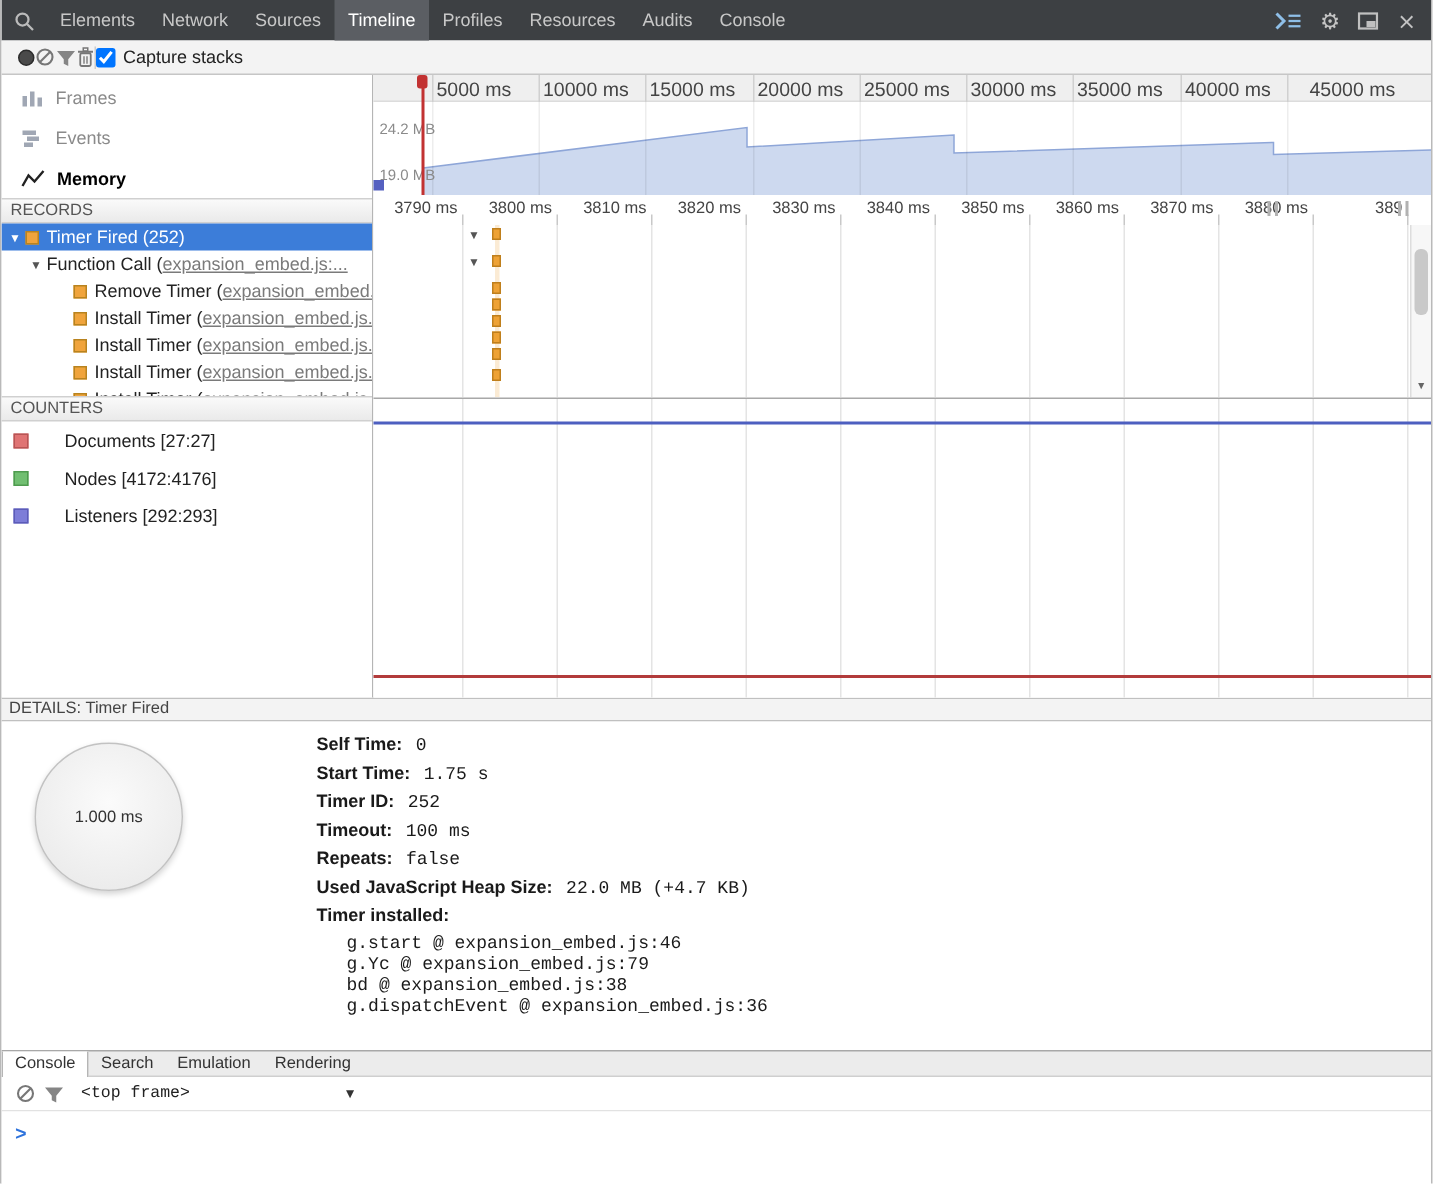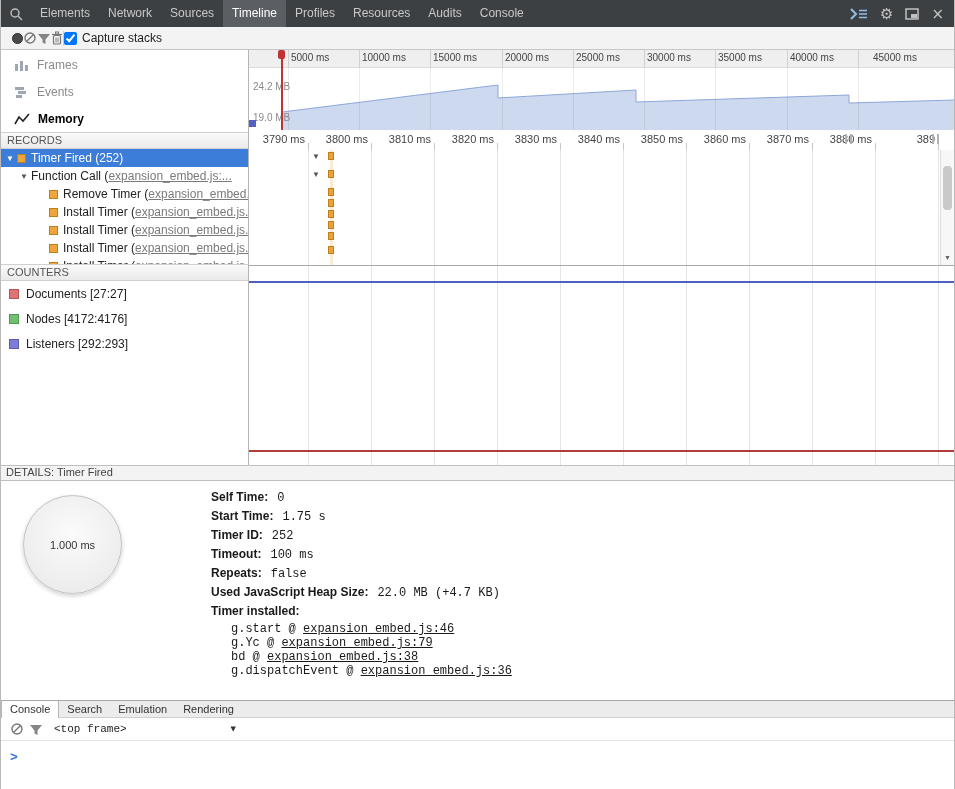--- a/index.html
+++ b/index.html
@@ -30,30 +30,30 @@
   .shead { height: 17px; line-height: 15px; background: linear-gradient(#fafafa,#eaeaea);
            border-top: 1px solid #d0d0d0; border-bottom: 1px solid #d0d0d0;
            color: #555; font-size: 11px; padding-left: 6px; }
   .trow { height: 18px; display: flex; align-items: center; white-space: nowrap; overflow: hidden; font-size: 12px; color: #222; }
   .tri { width: 14px; text-align: center; font-size: 8px; color: #555; flex: 0 0 auto; }
   .sq { width: 9px; height: 9px; background: #f0a43c; border: 1px solid #b8831f; margin-right: 5px; flex: 0 0 auto; }
   .tlabel { overflow: hidden; }
   .link { text-decoration: underline; color: #7a7a7a; }
   .trow.selected { background: #3c7dd9; color: #fff; }
   .trow.selected .tri, .trow.selected .link { color: #fff; }
-  .crow { height: 25px; display: flex; align-items: center; padding-left: 8px; gap: 7px; font-size: 12px; color: #222; }
+  .crow { height: 25px; display: flex; align-items: center; padding-left: 8px; gap: 24px; font-size: 12px; color: #222; }
   .sw { width: 10px; height: 10px; flex: 0 0 auto; }
   .sw-doc { background: #e07474; border: 1px solid #b85555; }
   .sw-nodes { background: #71bf71; border: 1px solid #4f9b4f; }
   .sw-list { background: #7d7dd8; border: 1px solid #5c5cb8; }
 
   .tl { flex: 1; position: relative; background: #fff; }
   .ov-ruler { position: absolute; left: 0; right: 0; top: 0; height: 18px; background: #efefef; border-bottom: 1px solid #dcdcdc; }
   .ovline { position: absolute; top: 0; width: 1px; height: 18px; background: #d0d0d0; }
-  .ovlabel { position: absolute; top: 2px; font-size: 10px; color: #444; }
+  .ovlabel { position: absolute; top: 2px; font-size: 13px; color: #444; }
   .ov-chart { position: absolute; left: 0; right: 0; top: 18px; height: 62px; background: #fff; }
   .cline { position: absolute; top: 0; width: 1px; height: 62px; background: rgba(0,0,0,0.07); }
   .memlab { position: absolute; font-size: 10px; color: #8a8a8a; left: 4px; }
   .memsw { position: absolute; left: 0; top: 52px; width: 7px; height: 7px; background: #5560c0; }
   .ovhandle { position: absolute; left: 32px; top: 0; width: 2px; height: 80px; background: #c23232; }
   .ovgrip { position: absolute; left: 29px; top: 0; width: 7px; height: 9px; background: #c23232; border-radius: 2px; }
 
   .ruler2 { position: absolute; left: 0; right: 0; top: 80px; height: 20px; background: #fff; }
   .r2tick { position: absolute; bottom: 0; width: 1px; height: 7px; background: #c8c8c8; }
   .r2label { position: absolute; top: 3px; width: 60px; text-align: right; font-size: 11px; color: #444; overflow: hidden; }
@@ -80,21 +80,21 @@
   .pie { position: absolute; left: 22px; top: 14px; width: 99px; height: 99px; border-radius: 50%;
          background: radial-gradient(circle at 50% 40%, #fbfbfb, #e7e7e7); border: 1px solid #c2c2c2;
          box-shadow: 0 2px 4px rgba(0,0,0,0.18); display: flex; align-items: center; justify-content: center;
          font-size: 11px; color: #333; }
   .props { position: absolute; left: 210px; top: 5px; }
   .prow { height: 19px; line-height: 19px; white-space: nowrap; }
   .plabel { font-weight: bold; font-size: 12px; color: #1a1a1a; }
   .pval { font-family: "Liberation Mono", monospace; font-size: 12px; margin-left: 9px; color: #1a1a1a; }
   .stack { position: absolute; left: 230px; top: 141px; }
   .sline { height: 14px; line-height: 14px; font-family: "Liberation Mono", monospace; font-size: 12px; color: #1a1a1a; white-space: nowrap; }
-  .dlink { text-decoration: underline; color: #1a1a1a; }
+  .dlink { color: #1a1a1a; }
 
   
   .drawer-tabs { height: 18px; background: #ececec; border-top: 1px solid #a8a8a8; border-bottom: 1px solid #cfcfcf;
                  display: flex; font-size: 11px; color: #333; }
   .dtab { padding: 0 8px; line-height: 16px; }
   .dtab.sel { background: #fff; border-left: 1px solid #b5b5b5; border-right: 1px solid #b5b5b5; margin-bottom: -1px; }
   .ctool { height: 23px; background: #fff; border-bottom: 1px solid #e2e2e2; display: flex; align-items: center;
            gap: 5px; padding-left: 9px; }
   .frame-select { margin-left: 6px; width: 182px; display: flex; justify-content: space-between; align-items: center;
                   font-family: "Liberation Mono", monospace; font-size: 11px; color: #222; }

